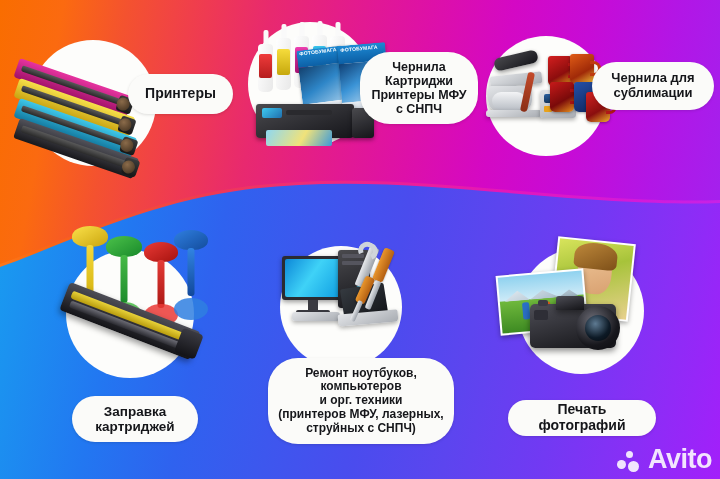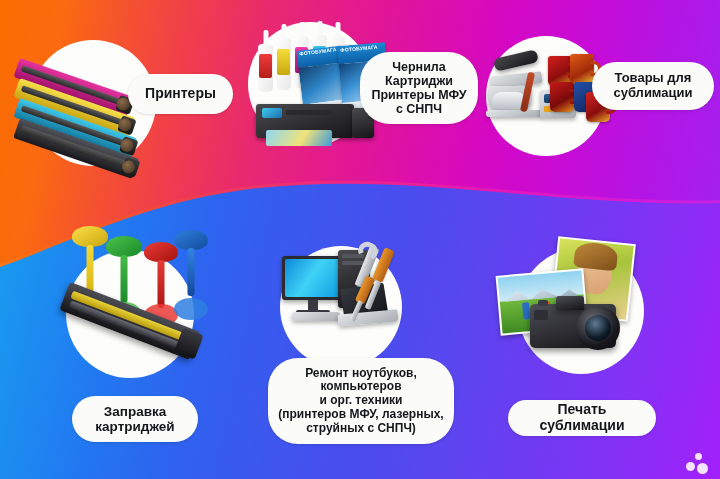--- a/index.html
+++ b/index.html
@@ -280,21 +280,21 @@
         <div class="mug" style="left:88px;top:34px;width:22px;height:30px;color:#1c3f8e;
              background:linear-gradient(150deg,#2451a8,#10255c);">
           <span class="handle"></span>
           </div>
         <div class="mug" style="left:100px;top:44px;width:24px;height:30px;color:#b01818;
              background:linear-gradient(150deg,#d12222,#8a0e0e 60%,#edb02a);">
           <span class="handle"></span>
           </div>
       </div>
 
-      <div class="pill" style="left:592px;top:62px;width:122px;height:48px;font-size:13px;">Товары для
+      <div class="pill" style="left:592px;top:62px;width:122px;height:48px;font-size:13px;">Чернила для
 сублимации</div>
     </div>
   </div>
 
   <div>
 
     <div>
       <div class="circ" style="left:66px;top:250px;width:128px;height:128px;"></div>
 
       <div class="art" style="left:58px;top:226px;width:150px;height:140px;">
@@ -401,25 +401,26 @@
 
         <div class="cam-body" style="left:36px;top:64px;width:86px;height:44px;"></div>
         <div class="cam-body" style="left:62px;top:56px;width:28px;height:14px;border-radius:3px 3px 0 0;"></div>
         <div class="cam-lens" style="left:82px;top:66px;width:44px;height:44px;"></div>
         <div class="cam-lens" style="left:91px;top:75px;width:26px;height:26px;
              background:radial-gradient(circle at 40% 34%,#5e7a92,#0d1a26 60%,#05080c);"></div>
         <div style="position:absolute;left:40px;top:70px;width:14px;height:10px;border-radius:2px;background:#2e2e36;"></div>
         <div style="position:absolute;left:44px;top:60px;width:10px;height:6px;border-radius:2px;background:#3a3a44;"></div>
       </div>
 
-      <div class="pill" style="left:508px;top:400px;width:148px;height:36px;font-size:14px;">Печать сублимации</div>
+      <div class="pill" style="left:508px;top:400px;width:148px;height:36px;font-size:14px;">Печать фотографий</div>
     </div>
   </div>
 
   <div class="avito">
     <span class="avito-dots">
       <i style="left:0px;top:11px;width:9px;height:9px;"></i>
       <i style="left:9px;top:2px;width:7px;height:7px;"></i>
       <i style="left:11px;top:12px;width:11px;height:11px;"></i>
     </span>
+    <span class="avito-word">Avito</span>
   </div>
 
 </div>
 
 </body></html>

